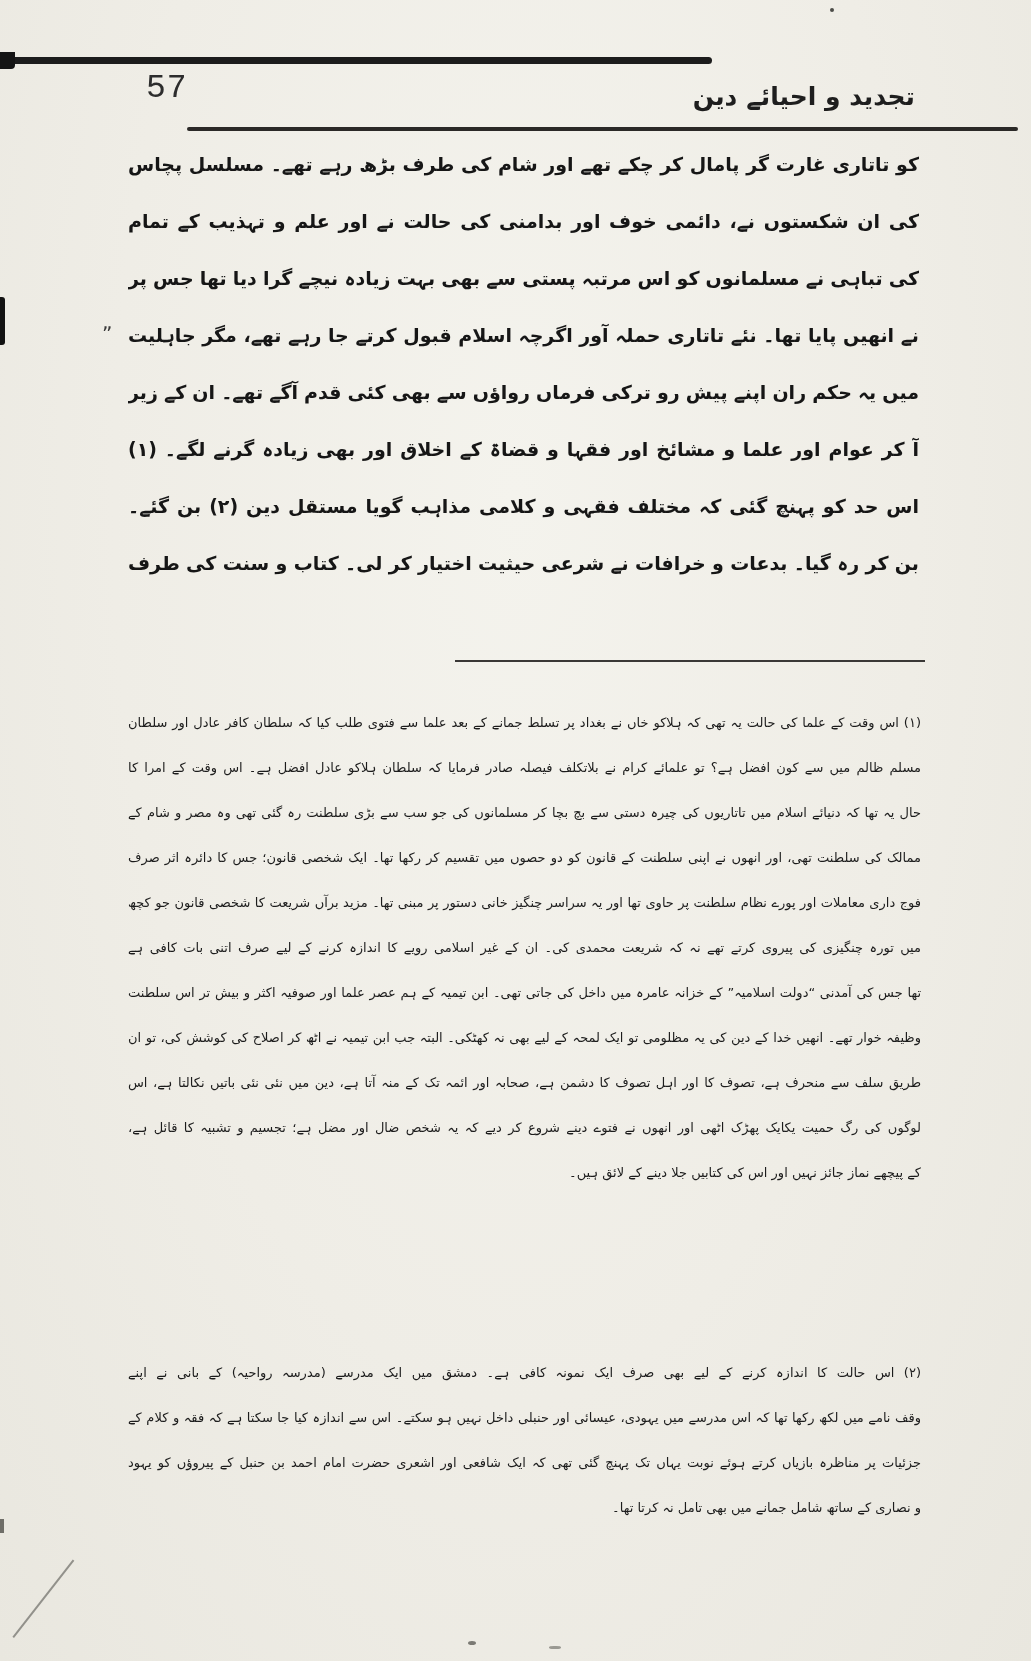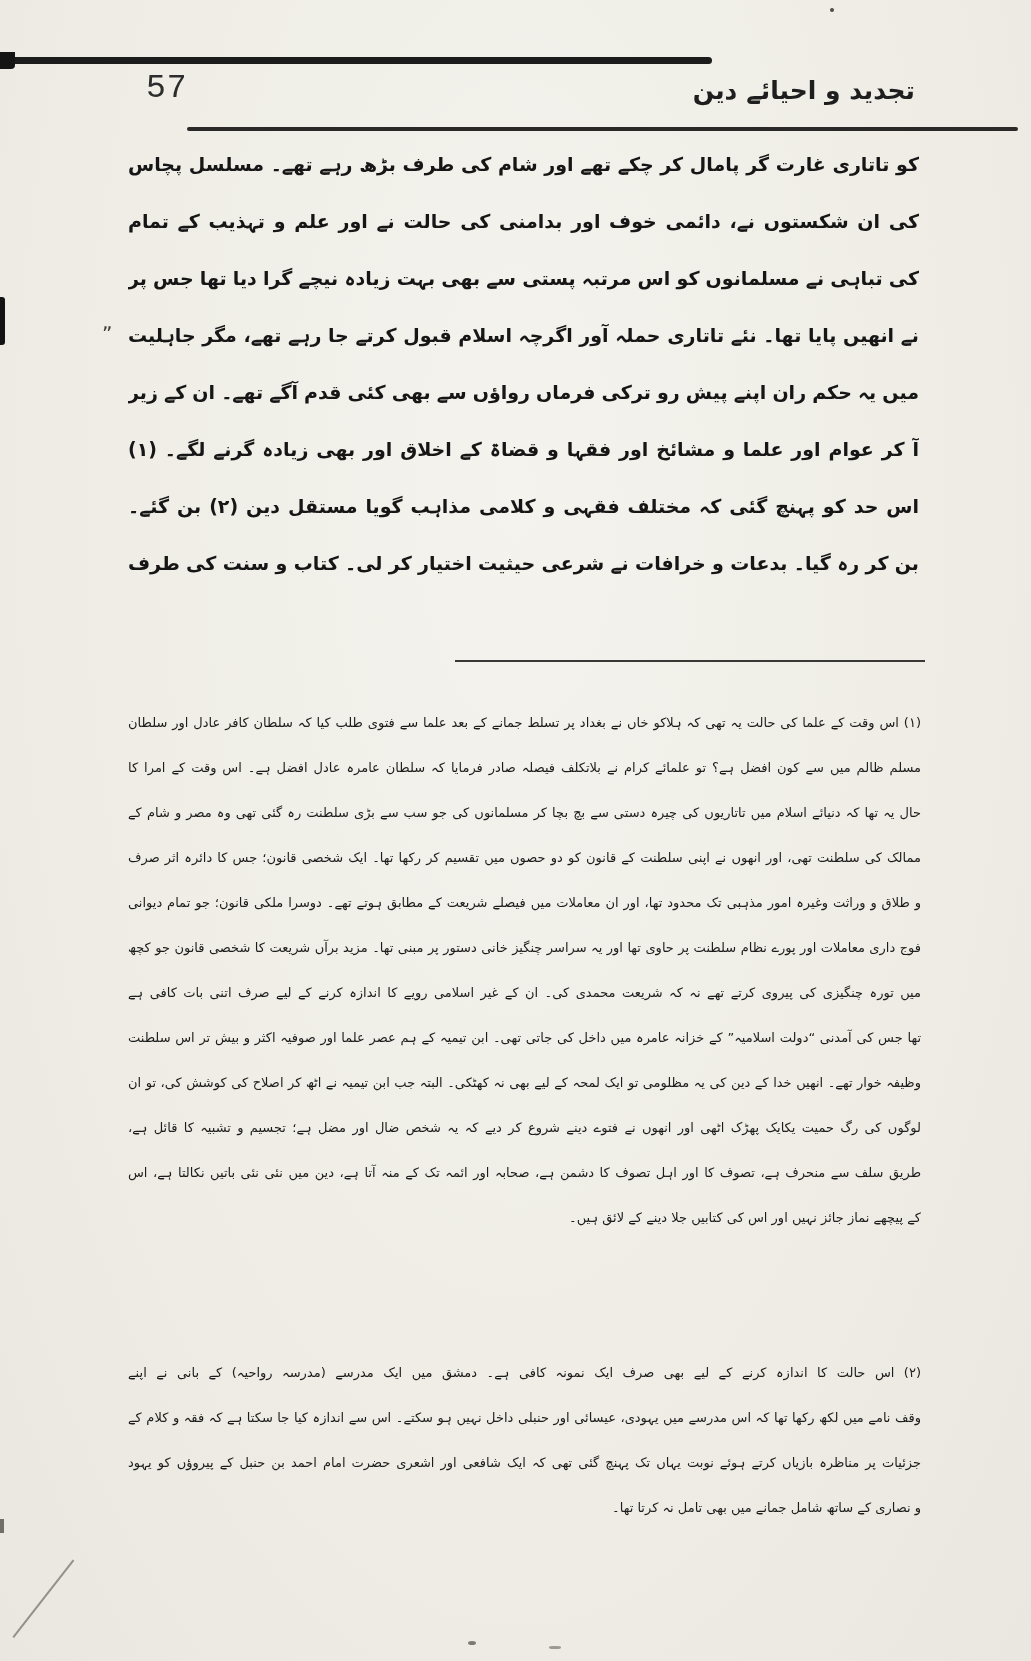--- a/index.html
+++ b/index.html
@@ -9,21 +9,21 @@
     background:radial-gradient(ellipse at 50% 30%, #f4f3ed 0%, #efede6 55%, #e9e7df 100%);
     color:#1b1b1b;
   }
   
   .page-number{
     position:absolute;left:146px;top:70px;
     font-family:Liberation Mono, monospace;
     font-size:33px;color:#2d2d2d;letter-spacing:1px;
   }
   .header-title{
-    position:absolute;right:116px;top:76px;width:210px;
+    position:absolute;right:116px;top:82px;width:210px;
     direction:rtl;text-align:left;
     font-size:25px;font-weight:bold;color:#1e1e1e;
     white-space:nowrap;
   }
   .header-rule{
     position:absolute;left:187px;top:127px;width:831px;height:4px;
     background:#2b2927;border-radius:2px;
   }
   
   .body-block{
@@ -93,30 +93,29 @@
     <div class="body-line">میں یہ حکم ران اپنے پیش رو ترکی فرماں رواؤں سے بھی کئی قدم آگے تھے۔ ان کے زیر اثر</div>
     <div class="body-line">آ کر عوام اور علما و مشائخ اور فقہا و قضاۃ کے اخلاق اور بھی زیادہ گرنے لگے۔ (۱) تقلید جامد</div>
     <div class="body-line">اس حد کو پہنچ گئی کہ مختلف فقہی و کلامی مذاہب گویا مستقل دین (۲) بن گئے۔ اجتہاد معصیت</div>
     <div class="body-line">بن کر رہ گیا۔ بدعات و خرافات نے شرعی حیثیت اختیار کر لی۔ کتاب و سنت کی طرف رجوع</div>
   </div>
 
   <div class="footnote-rule"></div>
 
   <div class="footnote-block" id="footnote-1" lang="ur">
     <div class="footnote-line">(۱) اس وقت کے علما کی حالت یہ تھی کہ ہلاکو خاں نے بغداد پر تسلط جمانے کے بعد علما سے فتوی طلب کیا کہ سلطان کافر عادل اور سلطان</div>
-    <div class="footnote-line">مسلم ظالم میں سے کون افضل ہے؟ تو علمائے کرام نے بلاتکلف فیصلہ صادر فرمایا کہ سلطان عامرہ عادل افضل ہے۔ اس وقت کے امرا کا</div>
+    <div class="footnote-line">مسلم ظالم میں سے کون افضل ہے؟ تو علمائے کرام نے بلاتکلف فیصلہ صادر فرمایا کہ سلطان ہلاکو عادل افضل ہے۔ اس وقت کے امرا کا</div>
     <div class="footnote-line">حال یہ تھا کہ دنیائے اسلام میں تاتاریوں کی چیرہ دستی سے بچ بچا کر مسلمانوں کی جو سب سے بڑی سلطنت رہ گئی تھی وہ مصر و شام کے</div>
     <div class="footnote-line">ممالک کی سلطنت تھی، اور انھوں نے اپنی سلطنت کے قانون کو دو حصوں میں تقسیم کر رکھا تھا۔ ایک شخصی قانون؛ جس کا دائرہ اثر صرف نکاح</div>
-    <div class="footnote-line">و طلاق و وراثت وغیرہ امور مذہبی تک محدود تھا، اور ان معاملات میں فیصلے شریعت کے مطابق ہوتے تھے۔ دوسرا ملکی قانون؛ جو تمام دیوانی</div>
     <div class="footnote-line">فوج داری معاملات اور پورے نظام سلطنت پر حاوی تھا اور یہ سراسر چنگیز خانی دستور پر مبنی تھا۔ مزید برآں شریعت کا شخصی قانون جو کچھ</div>
     <div class="footnote-line">میں تورہ چنگیزی کی پیروی کرتے تھے نہ کہ شریعت محمدی کی۔ ان کے غیر اسلامی رویے کا اندازہ کرنے کے لیے صرف اتنی بات کافی ہے</div>
     <div class="footnote-line">تھا جس کی آمدنی “دولت اسلامیہ” کے خزانہ عامرہ میں داخل کی جاتی تھی۔ ابن تیمیہ کے ہم عصر علما اور صوفیہ اکثر و بیش تر اس سلطنت کے</div>
     <div class="footnote-line">وظیفہ خوار تھے۔ انھیں خدا کے دین کی یہ مظلومی تو ایک لمحہ کے لیے بھی نہ کھٹکی۔ البتہ جب ابن تیمیہ نے اٹھ کر اصلاح کی کوشش کی، تو ان</div>
+    <div class="footnote-line">طریق سلف سے منحرف ہے، تصوف کا اور اہل تصوف کا دشمن ہے، صحابہ اور ائمہ تک کے منہ آتا ہے، دین میں نئی نئی باتیں نکالتا ہے، اس</div>
     <div class="footnote-line">لوگوں کی رگ حمیت یکایک پھڑک اٹھی اور انھوں نے فتوے دینے شروع کر دیے کہ یہ شخص ضال اور مضل ہے؛ تجسیم و تشبیہ کا قائل ہے،</div>
-    <div class="footnote-line">طریق سلف سے منحرف ہے، تصوف کا اور اہل تصوف کا دشمن ہے، صحابہ اور ائمہ تک کے منہ آتا ہے، دین میں نئی نئی باتیں نکالتا ہے، اس</div>
     <div class="footnote-line endline">کے پیچھے نماز جائز نہیں اور اس کی کتابیں جلا دینے کے لائق ہیں۔</div>
   </div>
 
   <div class="footnote-block" id="footnote-2" lang="ur">
     <div class="footnote-line">(۲) اس حالت کا اندازہ کرنے کے لیے بھی صرف ایک نمونہ کافی ہے۔ دمشق میں ایک مدرسے (مدرسہ رواحیہ) کے بانی نے اپنے</div>
     <div class="footnote-line">وقف نامے میں لکھ رکھا تھا کہ اس مدرسے میں یہودی، عیسائی اور حنبلی داخل نہیں ہو سکتے۔ اس سے اندازہ کیا جا سکتا ہے کہ فقہ و کلام کے</div>
     <div class="footnote-line">جزئیات پر مناظرہ بازیاں کرتے ہوئے نوبت یہاں تک پہنچ گئی تھی کہ ایک شافعی اور اشعری حضرت امام احمد بن حنبل کے پیروؤں کو یہود</div>
     <div class="footnote-line endline">و نصاری کے ساتھ شامل جمانے میں بھی تامل نہ کرتا تھا۔</div>
   </div>
 

